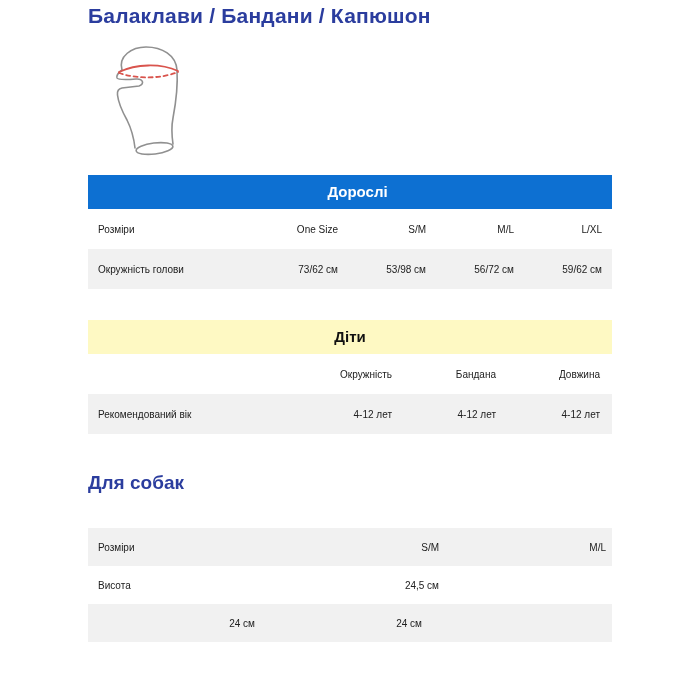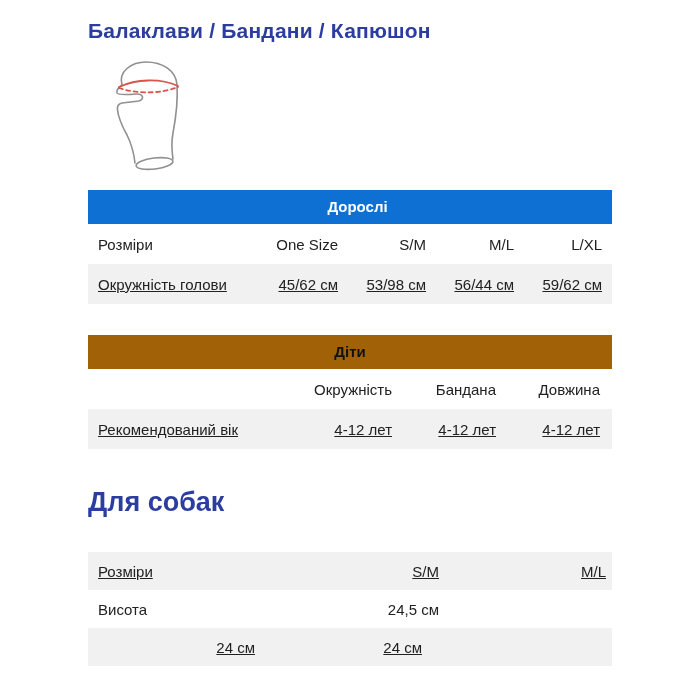--- a/index.html
+++ b/index.html
@@ -12,21 +12,21 @@
     width: 700px;
     height: 700px;
     overflow: hidden;
   }
   .content {
     margin-left: 88px;
     width: 524px;
   }
   .page-title {
     margin: 0;
-    padding-top: 19px;
+    padding-top: 4px;
     font-size: 21px;
     font-weight: bold;
     color: #2b3d9e;
     letter-spacing: 0.2px;
   }
   .figure {
     margin: 16px 0 0 22px;
     width: 80px;
     height: 120px;
   }
@@ -42,51 +42,51 @@
     text-align: center;
     font-size: 15px;
     font-weight: bold;
   }
   .bar-blue {
     background: #0d70d2;
     color: #ffffff;
     padding-left: 15px;
   }
   .bar-cyan {
-    background: #a16207;
+    background: #fef9c3;
     color: #111111;
   }
   .row {
     display: flex;
     align-items: center;
     height: 40px;
-    font-size: 15px;
+    font-size: 10px;
     color: #212121;
     background: #ffffff;
   }
-  .row.alt { background: #f1f1f1; text-decoration: underline; }
+  .row.alt { background: #f1f1f1; }
   .tbl-dogs .row { height: 38px; }
   .cell { text-align: right; }
   .cell.lbl {
     text-align: left;
     padding-left: 10px;
     box-sizing: border-box;
   }
   
   .tbl-adults .cell.lbl { width: 162px; }
   .tbl-adults .cell.val { width: 88px; }
   
   .tbl-kids .cell.lbl { width: 200px; }
   .tbl-kids .cell.val { width: 104px; }
   
   .tbl-dogs .cell.lbl { width: 184px; }
   .tbl-dogs .cell.val { width: 167px; }
   .dogs-heading {
     margin: 38px 0 0 0;
-    font-size: 27px;
+    font-size: 19px;
     font-weight: bold;
     color: #2b3d9e;
   }
 </style>
 </head>
 <body>
 
 <div class="content">
 
   <h1 class="page-title">Балаклави / Бандани / Капюшон</h1>
@@ -113,23 +113,23 @@
     <div class="bar bar-blue">Дорослі</div>
     <div class="row">
       <div class="cell lbl">Розміри</div>
       <div class="cell val">One Size</div>
       <div class="cell val">S/M</div>
       <div class="cell val">M/L</div>
       <div class="cell val">L/XL</div>
     </div>
     <div class="row alt">
       <div class="cell lbl">Окружність голови</div>
-      <div class="cell val">45/62 см</div>
+      <div class="cell val">73/62 см</div>
       <div class="cell val">53/98 см</div>
-      <div class="cell val">56/44 см</div>
+      <div class="cell val">56/72 см</div>
       <div class="cell val">59/62 см</div>
     </div>
   </section>
 
   <section class="tbl tbl-kids">
     <div class="bar bar-cyan">Діти</div>
     <div class="row">
       <div class="cell lbl"></div>
       <div class="cell val">Окружність</div>
       <div class="cell val">Бандана</div>

